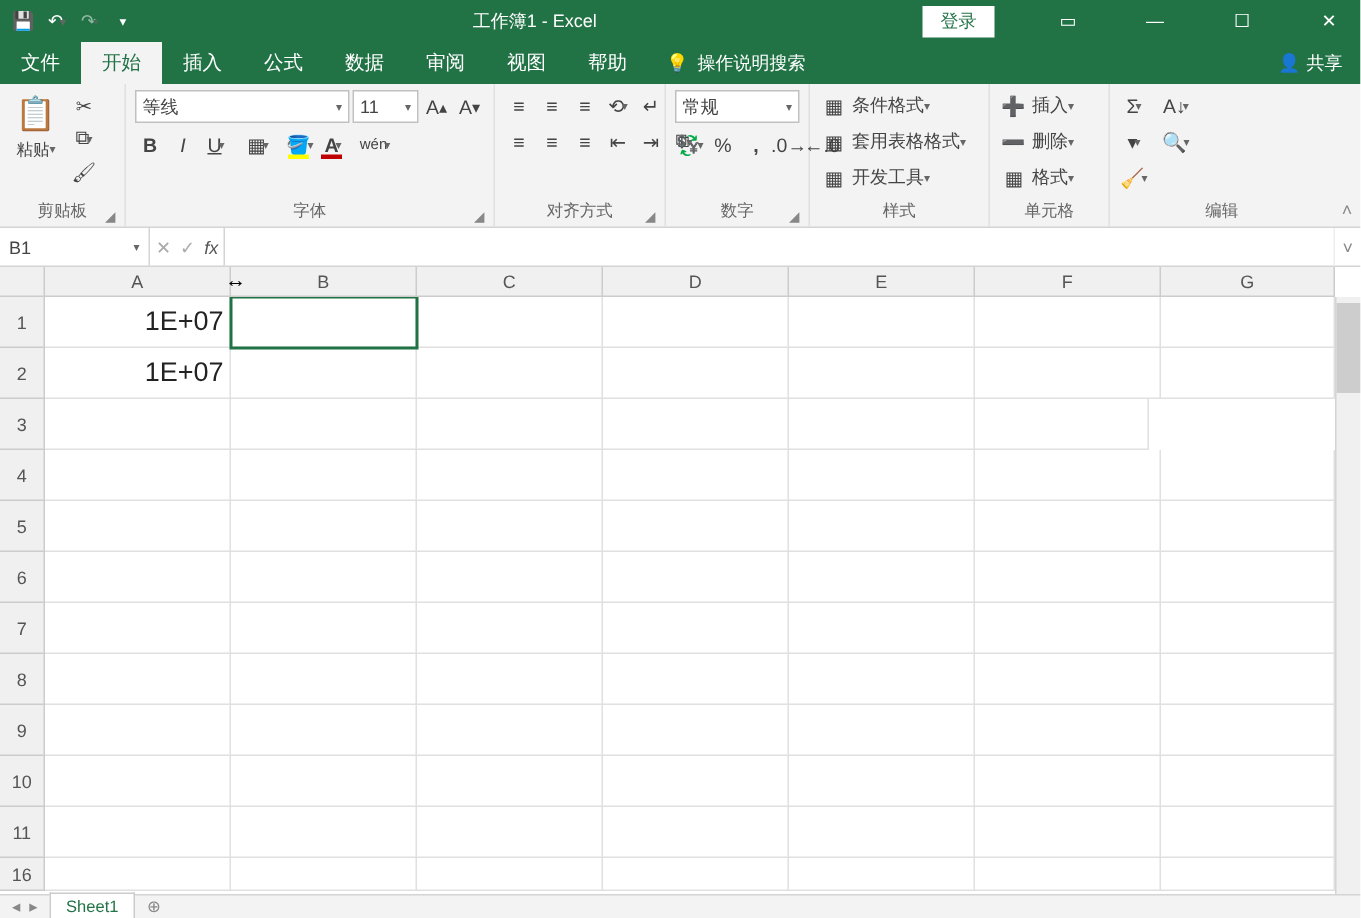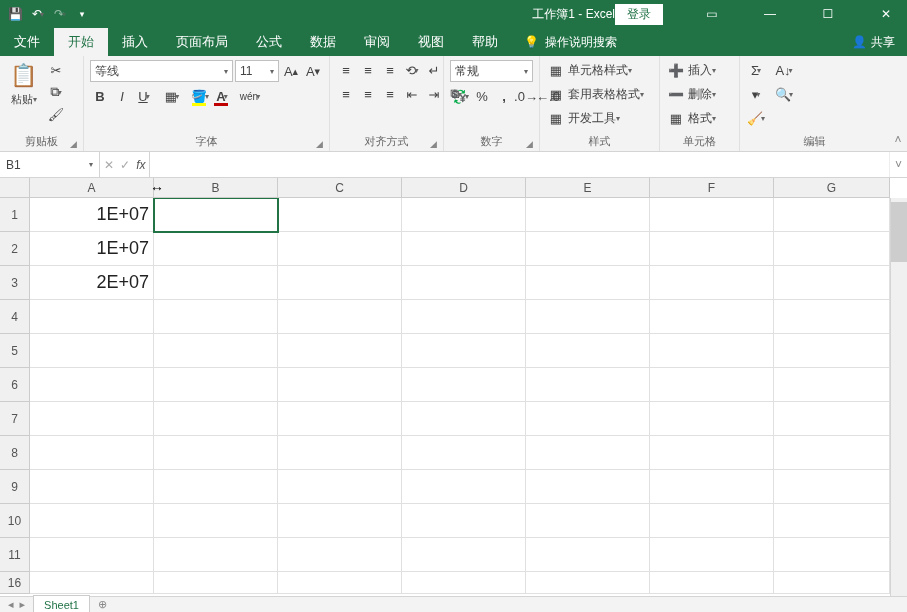--- a/index.html
+++ b/index.html
@@ -2,38 +2,38 @@
 <html><head>
 <meta charset="utf-8">
 <style>
 * { box-sizing: border-box; margin: 0; padding: 0; font-family: "Microsoft YaHei", "Segoe UI", sans-serif; }
 body { width: 907px; height: 612px; background: #fff; overflow: hidden; font-size: 12px; color: #444; }
 
 
 .titlebar { height: 28px; background: #217346; display: flex; align-items: center; color: #fff; }
 .titlebar .qat { display: flex; align-items: center; gap: 6px; padding: 0 8px; }
 .titlebar .qat .icon { width: 16px; height: 16px; display: flex; align-items: center; justify-content: center; font-size: 12px; }
-.titlebar .title { flex: 1; text-align: right; font-size: 12px; }
+.titlebar .title { flex: 1; text-align: center; font-size: 12px; }
 .titlebar .right { display: flex; align-items: center; gap: 16px; }
 .titlebar .login { background: #fff; color: #217346; padding: 2px 12px; font-size: 12px; margin-right: 12px; }
 .titlebar .winbtn { width: 42px; height: 28px; display: flex; align-items: center; justify-content: center; font-size: 12px; }
 
 
 .menubar { height: 28px; background: #217346; display: flex; align-items: stretch; color: #fff; }
 .menubar .tab { padding: 0 14px; display: flex; align-items: center; font-size: 13px; cursor: pointer; }
 .menubar .tab.active { background: #f3f3f3; color: #217346; }
 .menubar .spacer { flex: 1; }
 .menubar .tell { display: flex; align-items: center; gap: 6px; padding: 0 12px; }
 .menubar .share { display: flex; align-items: center; gap: 4px; padding: 0 12px; }
 
 
 .ribbon { height: 96px; background: #f3f3f3; border-bottom: 1px solid #d4d4d4; display: flex; }
 .group { border-right: 1px solid #e0e0e0; display: flex; flex-direction: column; padding: 4px 6px 2px 6px; }
 .group .body { flex: 1; display: flex; align-items: flex-start; gap: 4px; }
-.group .label { text-align: center; font-size: 11px; color: #666; height: 16px; display: flex; align-items: flex-end; justify-content: center; position: relative; }
+.group .label { text-align: center; font-size: 11px; color: #666; height: 16px; display: flex; align-items: flex-start; justify-content: center; position: relative; }
 .group .label .launcher { position: absolute; right: 0; bottom: 0; font-size: 9px; color: #888; }
 
 .bigbtn { display: flex; flex-direction: column; align-items: center; justify-content: center; gap: 2px; padding: 2px 4px; }
 .bigbtn .icon { width: 28px; height: 28px; display: flex; align-items: center; justify-content: center; font-size: 22px; }
 .bigbtn .txt { font-size: 11px; display: flex; align-items: center; gap: 2px; }
 
 .col { display: flex; flex-direction: column; gap: 2px; }
 .row { display: flex; align-items: center; gap: 2px; }
 .smallicon { width: 20px; height: 20px; display: flex; align-items: center; justify-content: center; font-size: 13px; }
 .dd { font-size: 8px; color: #666; margin-left: -2px; }
@@ -93,21 +93,20 @@
     <span class="winbtn">—</span>
     <span class="winbtn">☐</span>
     <span class="winbtn">✕</span>
   </div>
 </div>
 
 <div class="menubar">
   <div class="tab">文件</div>
   <div class="tab active">开始</div>
   <div class="tab">插入</div>
-  <div class="tab">页面布局</div>
   <div class="tab">公式</div>
   <div class="tab">数据</div>
   <div class="tab">审阅</div>
   <div class="tab">视图</div>
   <div class="tab">帮助</div>
   <div class="tell">
     <span>💡</span>
     <span>操作说明搜索</span>
   </div>
   <div class="spacer"></div>
@@ -231,21 +230,21 @@
         <span>数字</span>
         <span class="launcher">◢</span>
       </div>
   </div>
 
   <div class="group" style="width:120px">
     <div class="body">
       <div class="col" style="gap:4px">
         <div class="row">
             <span class="smallicon">▦</span>
-            <span>单元格样式</span>
+            <span>条件格式</span>
             <span class="dd">▾</span>
           </div>
         <div class="row">
             <span class="smallicon">▦</span>
             <span>套用表格格式</span>
             <span class="dd">▾</span>
           </div>
         <div class="row">
             <span class="smallicon">▦</span>
             <span>开发工具</span>
@@ -366,21 +365,20 @@
           <div class="cellrow">
             <div class="cell" style="width: 124px; height: 34px;">1E+07</div>
             <div class="cell" style="width: 124px; height: 34px;"></div>
             <div class="cell" style="width: 124px; height: 34px;"></div>
             <div class="cell" style="width: 124px; height: 34px;"></div>
             <div class="cell" style="width: 124px; height: 34px;"></div>
             <div class="cell" style="width: 124px; height: 34px;"></div>
             <div class="cell" style="width: 116px; height: 34px;"></div>
           </div>
           <div class="cellrow">
-            <div class="cell" style="width: 124px; height: 34px;">2E+07</div>
             <div class="cell" style="width: 124px; height: 34px;"></div>
             <div class="cell" style="width: 124px; height: 34px;"></div>
             <div class="cell" style="width: 124px; height: 34px;"></div>
             <div class="cell" style="width: 124px; height: 34px;"></div>
             <div class="cell" style="width: 124px; height: 34px;"></div>
             <div class="cell" style="width: 116px; height: 34px;"></div>
           </div>
           <div class="cellrow">
             <div class="cell" style="width: 124px; height: 34px;"></div>
             <div class="cell" style="width: 124px; height: 34px;"></div>

